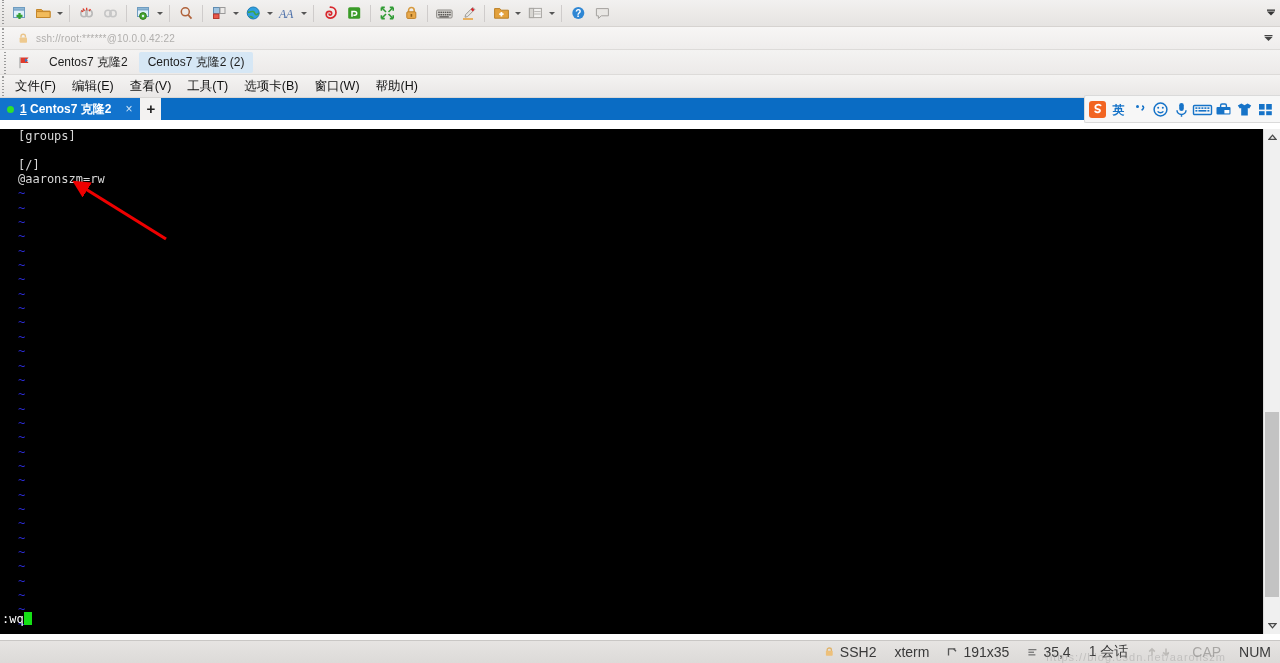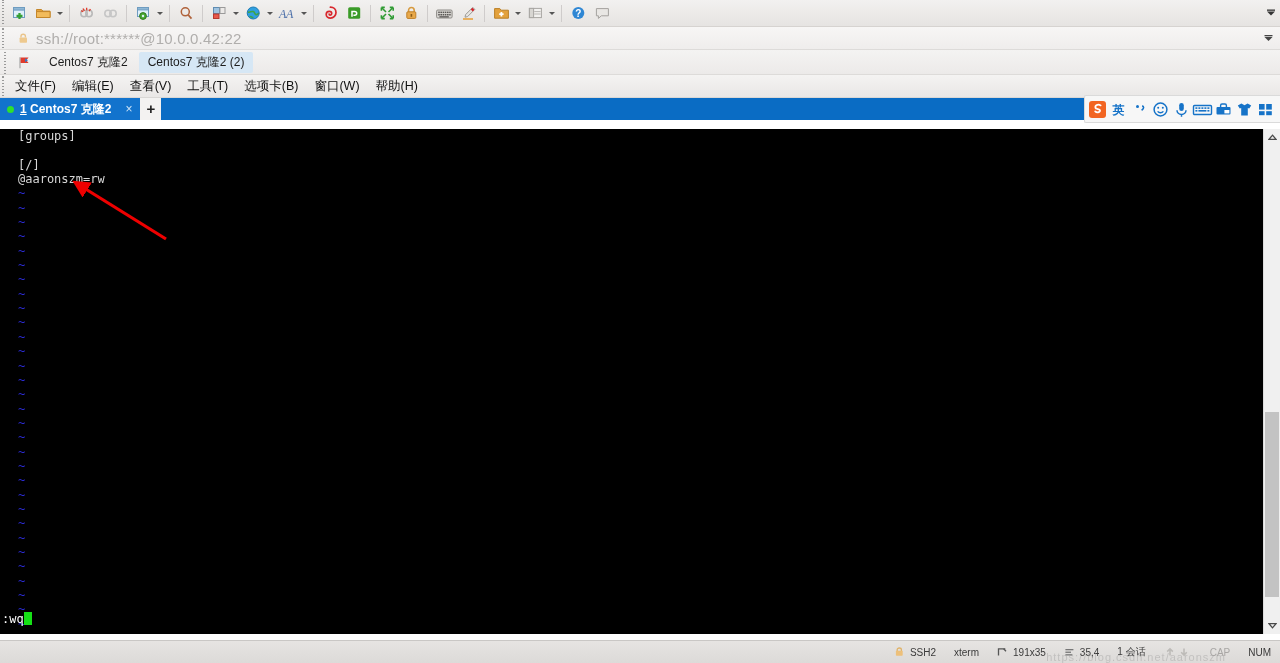--- a/index.html
+++ b/index.html
@@ -88,21 +88,21 @@
   .urlbar {
     display: flex;
     align-items: center;
     height: 22px;
     background: linear-gradient(to bottom,#f7f6f5,#efedec);
     border-bottom: 1px solid #dddbd9;
     position: relative;
   }
   .url-lock { margin: 0 6px 0 10px; display:flex; align-items:center;}
   .url-text {
-    font-size: 15px;
+    font-size: 10px;
     color: #b0aeac;
     letter-spacing: 0.2px;
     font-family: "Liberation Sans", sans-serif;
   }
   .url-caret {
     position: absolute;
     right: 6px; top: 0; height: 22px;
     display: flex; align-items: center;
   }
 
@@ -291,21 +291,21 @@
     bottom: 0;
     width: 1280px;
     height: 22px;
     background: linear-gradient(to bottom,#e6e4e2,#dcdad8);
     border-top: 1px solid #c9c7c5;
     display: flex;
     align-items: center;
     justify-content: flex-end;
   }
   .sb-cell {
-    font-size: 10px;
+    font-size: 14px;
     color: #3a3a3a;
     display: flex;
     align-items: center;
     padding: 0 9px;
     white-space: nowrap;
     height: 16px;
   }
   .sb-cell.dim { color: #a8a6a4; }
   .sb-ico { margin-right: 5px; display: flex; align-items: center; }
 

